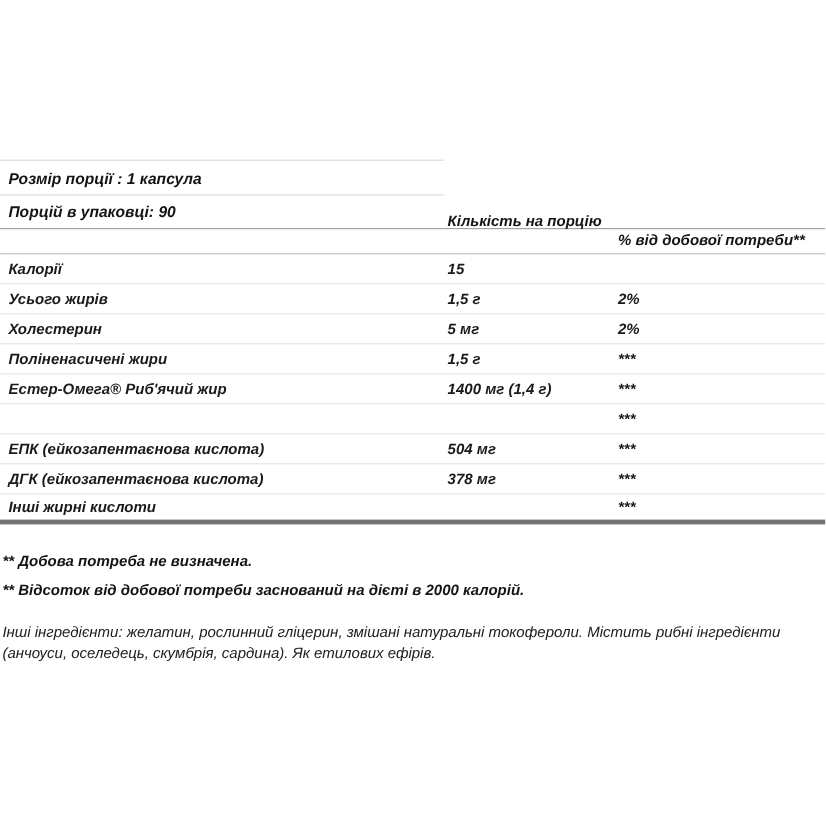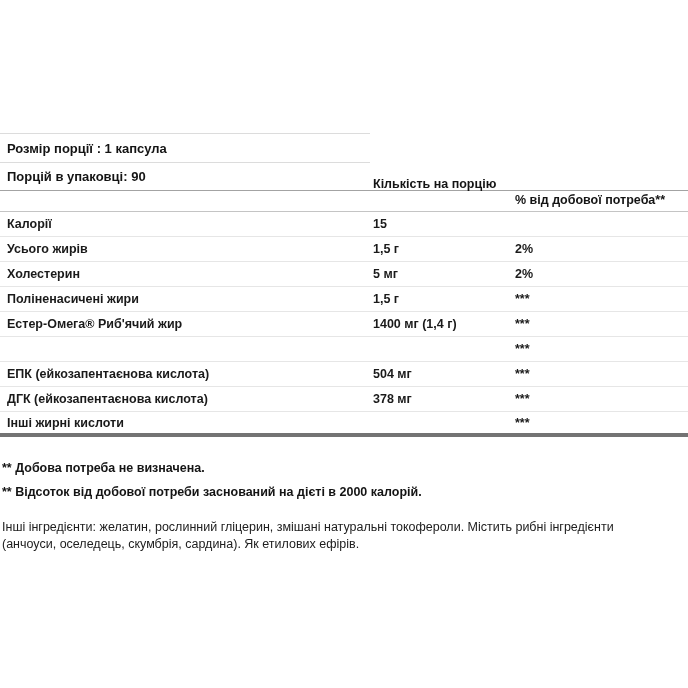--- a/index.html
+++ b/index.html
@@ -1,15 +1,15 @@
 <!DOCTYPE html>
 <html><head>
 <meta charset="utf-8">
 <style>
-  * { margin:0; padding:0; box-sizing:border-box; }
+  * { margin:0; padding:0; box-sizing:border-box;font-style:italic; }
   html,body { background:#ffffff; }
   body { font-family:"Liberation Sans", sans-serif; color:#1c1c1c; }
   .page {
     position:relative;
     width:688px; height:688px;
     background:#ffffff;
     overflow:hidden;
   }
   .hline { position:absolute; height:1px; background:#dcdcdc; }
   .hline.partial { left:0; width:370px; }
@@ -69,21 +69,21 @@
   <div class="serving-line" style="top:141px;">Розмір порції : 1 капсула</div>
 
   <div class="hline partial" style="top:162px;"></div>
 
   <div class="serving-line" style="top:169px;">Порцій в упаковці: 90</div>
 
   <div class="hline full dark" style="top:190px;"></div>
 
   <div class="col-head" style="top:177px; left:373px;">Кількість на порцію</div>
 
-  <div class="col-head" style="top:193px; left:515px;">% від добової потреба**</div>
+  <div class="col-head" style="top:193px; left:515px;">% від добової потреби**</div>
 
   <div class="hline full mid" style="top:211px;"></div>
 
   <div class="rows">
     <div class="row">
       <span class="cell c1">Калорії</span>
       <span class="cell c2">15</span>
       <span class="cell c3"></span>
     </div>
     <div class="row">

